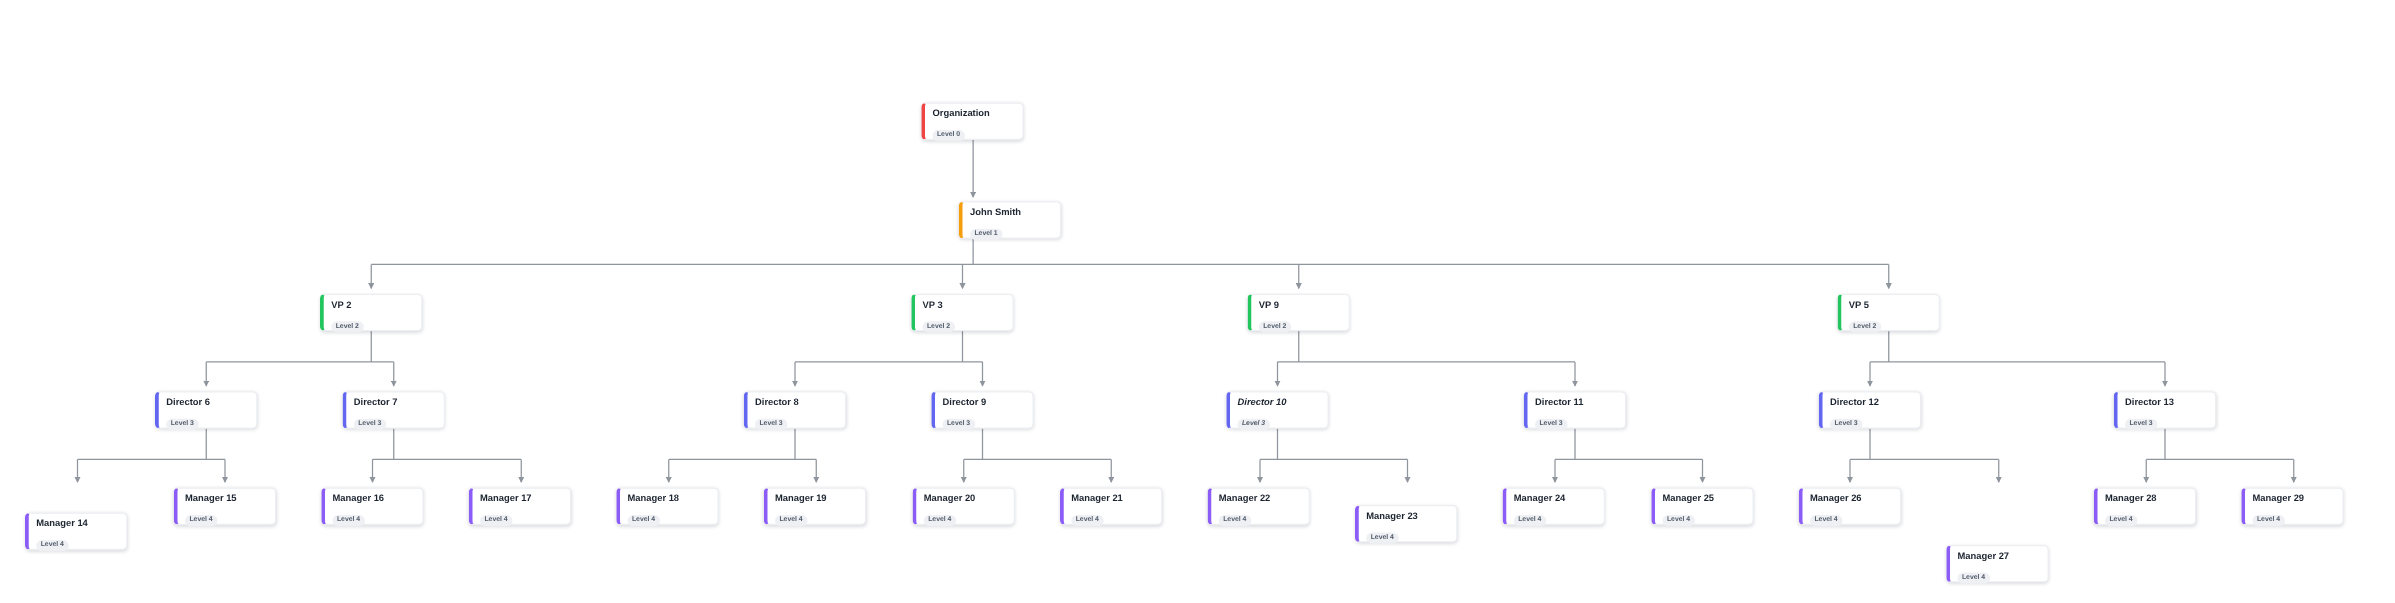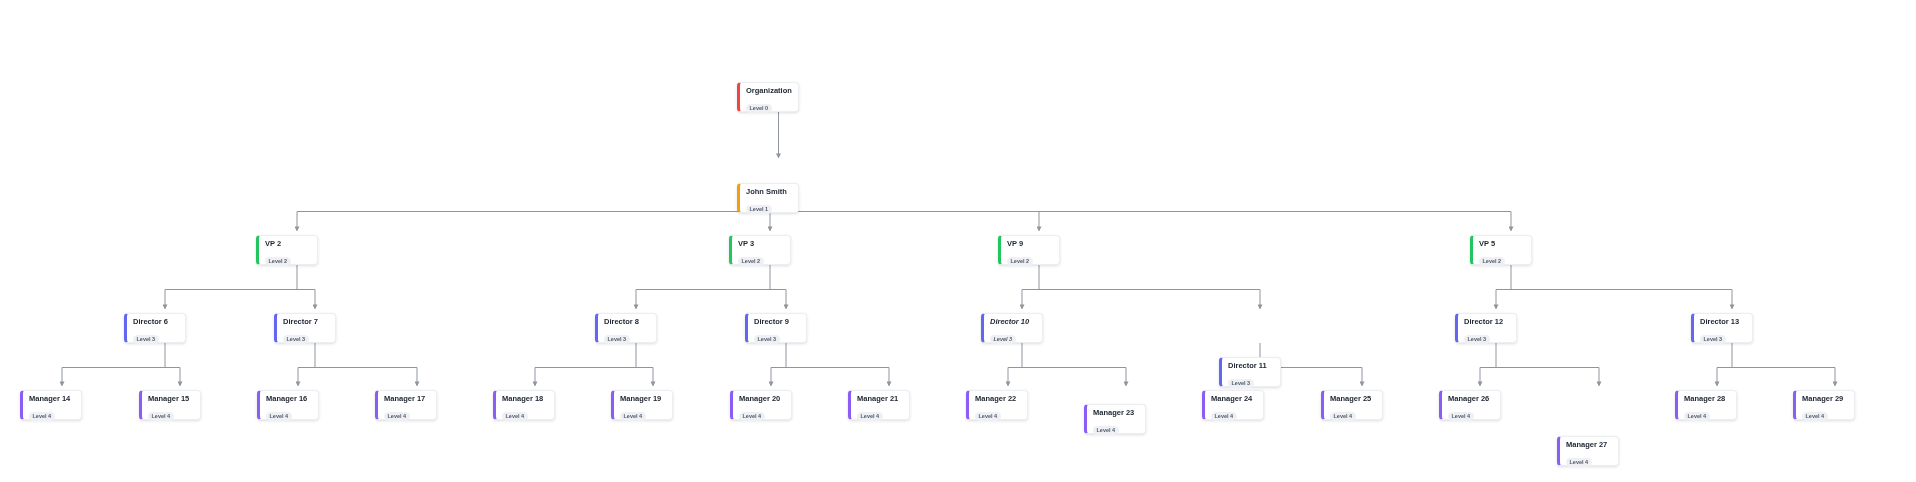--- a/index.html
+++ b/index.html
@@ -2,21 +2,21 @@
 <html><head>
 <meta charset="utf-8">
 <style>
   html,body{margin:0;padding:0;background:#ffffff;}
   #canvas{
     position:relative;width:1916px;height:482px;background:#ffffff;
     font-family:"Liberation Sans", sans-serif;overflow:hidden;
   }
   #wires{position:absolute;left:0;top:0;z-index:0;}
   .node{
-    position:absolute;z-index:1;width:62px;height:30px;box-sizing:border-box;
+    position:absolute;z-index:1;width:82px;height:30px;box-sizing:border-box;
     background:#ffffff;border:1px solid #eceef2;border-left:3px solid #cccccc;
     border-radius:4px;box-shadow:0 1px 3px rgba(15,23,42,.14);
     padding:4px 5px 0 6px;cursor:pointer;
   }
   .nm{
     font-size:7.5px;font-weight:700;color:#1c2430;line-height:1.15;white-space:nowrap;
   }
   .badge{
     display:inline-block;margin-top:3px;font-size:5.5px;font-weight:600;
     color:#525c6a;background:#eef0f4;border-radius:5px;padding:1px 3.5px;line-height:1.35;
@@ -74,21 +74,21 @@
       <path marker-end="url(#arr)" d="M1717,367.5V385.5"></path>
       <path marker-end="url(#arr)" d="M1835,367.5V385.5"></path>
     </g>
   </svg>
 
   <div class="node" style="left: 737px; top: 82px; border-left-color: rgb(239, 68, 68);">
     <div class="nm">Organization</div>
     <span class="badge">Level 0</span>
   </div>
 
-  <div class="node" style="left: 737px; top: 161px; border-left-color: rgb(245, 158, 11); margin-top: 22px;">
+  <div class="node" style="left: 767px; top: 161px; border-left-color: rgb(245, 158, 11);">
     <div class="nm">John Smith</div>
     <span class="badge">Level 1</span>
   </div>
 
   <div class="node" style="left: 256px; top: 235px; border-left-color: rgb(34, 197, 94);">
     <div class="nm">VP 2</div>
     <span class="badge">Level 2</span>
   </div>
   <div class="node" style="left: 729px; top: 235px; border-left-color: rgb(34, 197, 94);">
     <div class="nm">VP 3</div>
@@ -116,34 +116,34 @@
     <span class="badge">Level 3</span>
   </div>
   <div class="node" style="left: 745px; top: 313px; border-left-color: rgb(99, 102, 241);">
     <div class="nm">Director 9</div>
     <span class="badge">Level 3</span>
   </div>
   <div class="node" style="left: 981px; top: 313px; border-left-color: rgb(99, 102, 241); font-style: italic;">
     <div class="nm">Director 10</div>
     <span class="badge">Level 3</span>
   </div>
-  <div class="node" style="left: 1219px; top: 313px; border-left-color: rgb(99, 102, 241); margin-top: 44px;">
+  <div class="node" style="left: 1219px; top: 313px; border-left-color: rgb(99, 102, 241);">
     <div class="nm">Director 11</div>
     <span class="badge">Level 3</span>
   </div>
   <div class="node" style="left: 1455px; top: 313px; border-left-color: rgb(99, 102, 241);">
     <div class="nm">Director 12</div>
     <span class="badge">Level 3</span>
   </div>
   <div class="node" style="left: 1691px; top: 313px; border-left-color: rgb(99, 102, 241);">
     <div class="nm">Director 13</div>
     <span class="badge">Level 3</span>
   </div>
 
-  <div class="node" style="left: 20px; top: 390px; border-left-color: rgb(139, 92, 246);">
+  <div class="node" style="left: 20px; top: 410px; border-left-color: rgb(139, 92, 246);">
     <div class="nm">Manager 14</div>
     <span class="badge">Level 4</span>
   </div>
   <div class="node" style="left: 139px; top: 390px; border-left-color: rgb(139, 92, 246);">
     <div class="nm">Manager 15</div>
     <span class="badge">Level 4</span>
   </div>
   <div class="node" style="left: 257px; top: 390px; border-left-color: rgb(139, 92, 246);">
     <div class="nm">Manager 16</div>
     <span class="badge">Level 4</span>

